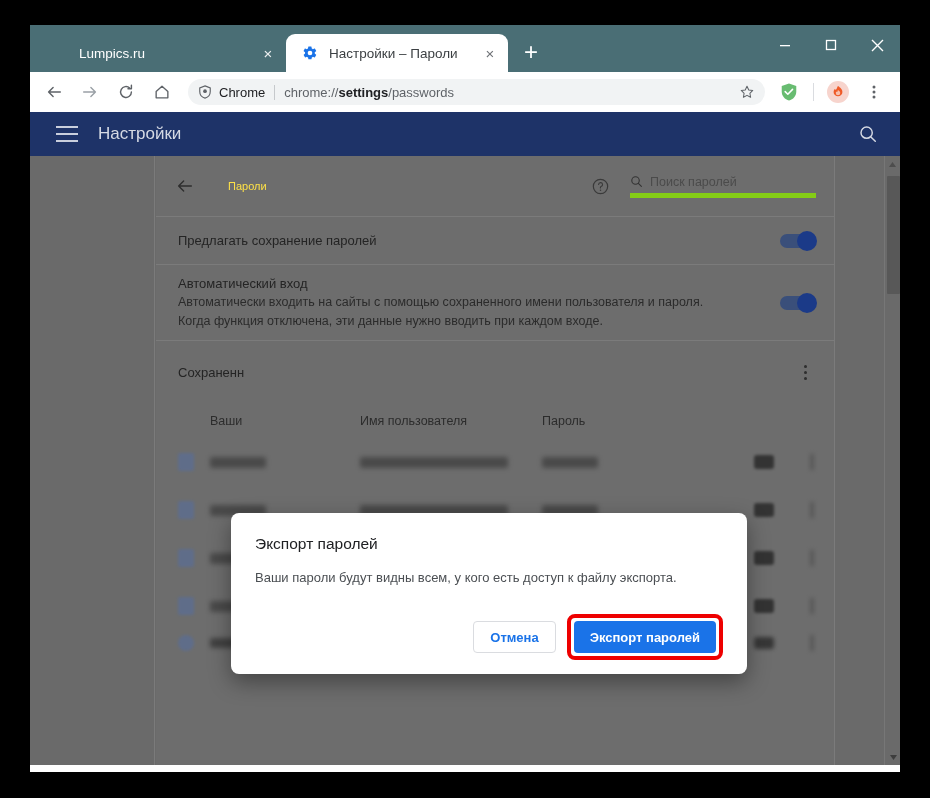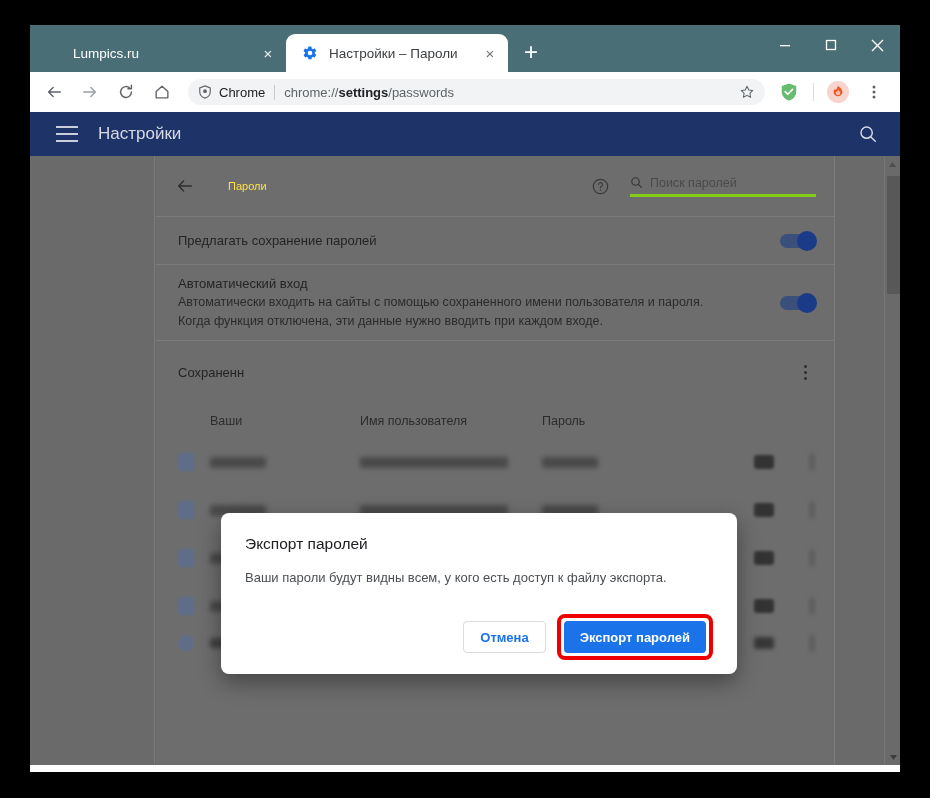--- a/index.html
+++ b/index.html
@@ -31,21 +31,21 @@
     position: relative;
     height: 38px;
     display: flex;
     align-items: center;
     padding: 0 8px 0 16px;
     border-top-left-radius: 9px;
     border-top-right-radius: 9px;
     font-size: 13px;
     white-space: nowrap;
   }
-  .tab.inactive { color: #ffffff; width: 256px; }
+  .tab.inactive { color: #ffffff; width: 256px; gap: 6px; }
   .tab.active {
     background: #ffffff;
     color: #3c4043;
     width: 222px;
   }
   .tab-favicon {
     width: 16px; height: 16px;
     flex: 0 0 16px;
     margin-right: 11px;
     position: relative;
@@ -202,21 +202,21 @@
     display: flex;
     align-items: center;
     padding: 0 18px 0 16px;
   }
   #back-arrow { width: 26px; height: 26px; display: flex; align-items: center; justify-content: center; color: #2e2e2e; flex:0 0 26px;}
   #pw-title { margin-left: 30px; font-size: 11px; color: #fde047; }
   #help-icon { margin-left: auto; color: #3a3a3a; display: flex; }
   #pw-search {
     width: 186px;
     margin-left: 20px;
-    border-bottom: 3px solid #84cc16;
+    border-bottom: 5px solid #84cc16;
     display: flex; align-items: center;
     padding-bottom: 4px;
   }
   #pw-search-icon { color: #333; display: flex; margin-right: 7px; }
   #pw-search-ph { font-size: 12.5px; color: #4b4b4b; }
 
   .row {
     padding: 0 20px 0 22px;
     display: flex;
     align-items: center;
@@ -349,21 +349,21 @@
     position: absolute;
     left: 2px; top: 20px;
     width: 13px; height: 118px;
     background: #585858;
     border-radius: 1px;
   }
 
   
   #dialog {
     position: absolute;
-    left: 191px; top: 357px;
+    left: 201px; top: 357px;
     width: 516px; height: 161px;
     background: #ffffff;
     border-radius: 8px;
     box-shadow: 0 8px 22px rgba(0,0,0,.38);
     padding: 22px 24px 0 24px;
     z-index: 20;
   }
   #dlg-title {
     font-size: 15.5px;
     color: #202124;

